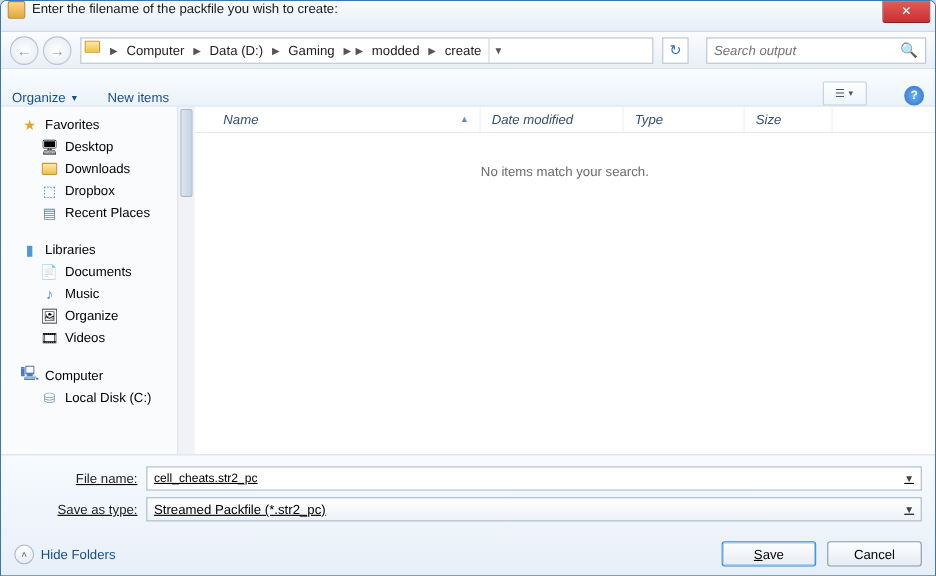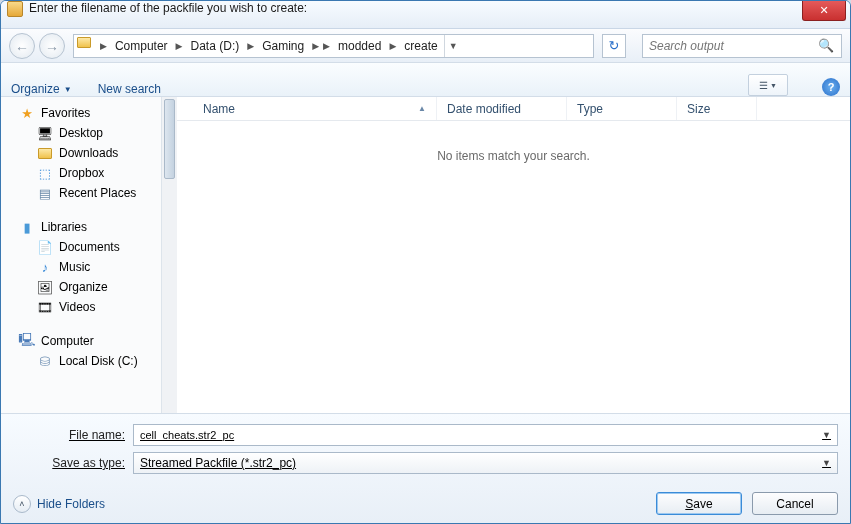--- a/index.html
+++ b/index.html
@@ -30,21 +30,21 @@
 .tree-group { margin-bottom: 14px; }
 .tree-header { display: flex; align-items: center; padding: 2px 6px 2px 18px; gap: 6px; cursor: pointer; }
 .tree-child { display: flex; align-items: center; padding: 2px 6px 2px 36px; gap: 6px; cursor: pointer; }
 .ico { width: 16px; height: 16px; display: inline-flex; align-items: center; justify-content: center; font-size: 13px; }
 .star { color: #f0a020; }
 .folder-i { width: 14px; height: 11px; background: linear-gradient(#fde9a8,#f0c24c); border: 1px solid #c99a2a; border-radius: 1px; }
 .computer-i { color: #4a7bb8; }
 .drop-scroll { width: 16px; background: #f0f2f5; border-left: 1px solid #dde4eb; position: relative; }
 .scroll-thumb { position: absolute; left: 2px; top: 2px; right: 2px; height: 80px; background: linear-gradient(90deg,#dde6ef,#c4d2e0); border: 1px solid #aab9c9; border-radius: 2px; }
 .file-list { flex: 1; background: #fff; display: flex; flex-direction: column; }
-.col-headers { height: 24px; border-bottom: 1px solid #e5e9ee; display: flex; align-items: center; font-size: 12px; color: #33506e; }
+.col-headers { height: 24px; border-bottom: 1px solid #e5e9ee; display: flex; align-items: center; font-size: 12px; color: #33506e; font-style: italic; }
 .col { padding: 0 10px; border-right: 1px solid #eef1f5; height: 100%; display: flex; align-items: center; gap: 4px; }
 .col-name { width: 260px; padding-left: 26px; }
 .col-date { width: 130px; }
 .col-type { width: 110px; }
 .col-size { width: 80px; }
 .sort-arrow { color: #6a88a8; font-size: 8px; }
 .empty-msg { text-align: center; color: #6a6a6a; font-size: 12px; margin-top: 28px; }
 .bottom-panel { background: linear-gradient(#f7fbff,#e8eff7); border-top: 1px solid #d3dde8; padding: 10px 12px 8px 12px; }
 .field-row { display: flex; align-items: center; margin-bottom: 6px; gap: 8px; text-decoration: underline; }
 .field-label { width: 112px; text-align: right; font-size: 12px; color: #222; }
@@ -101,21 +101,21 @@
       <span class="search-icon">🔍</span>
     </div>
   </div>
 
   <div class="toolbar">
     <div class="tb-item">
       <span>Organize</span>
       <span style="font-size:8px">▼</span>
     </div>
     <div class="tb-item">
-      <span>New search</span>
+      <span>New items</span>
     </div>
     <div class="tb-spacer"></div>
     <div class="view-btn">
       <span>☰</span>
       <span style="font-size:7px">▼</span>
     </div>
     <div class="help-btn">
       <span>?</span>
     </div>
   </div>

